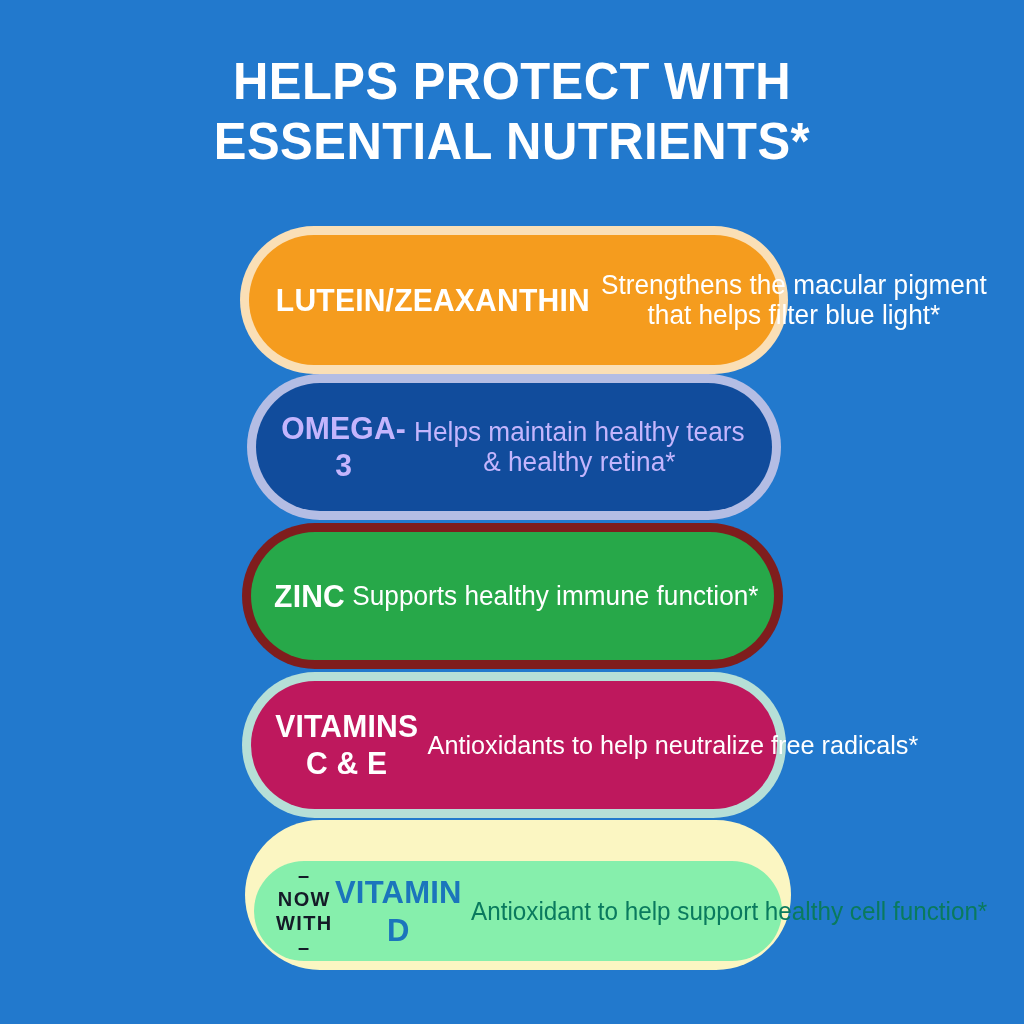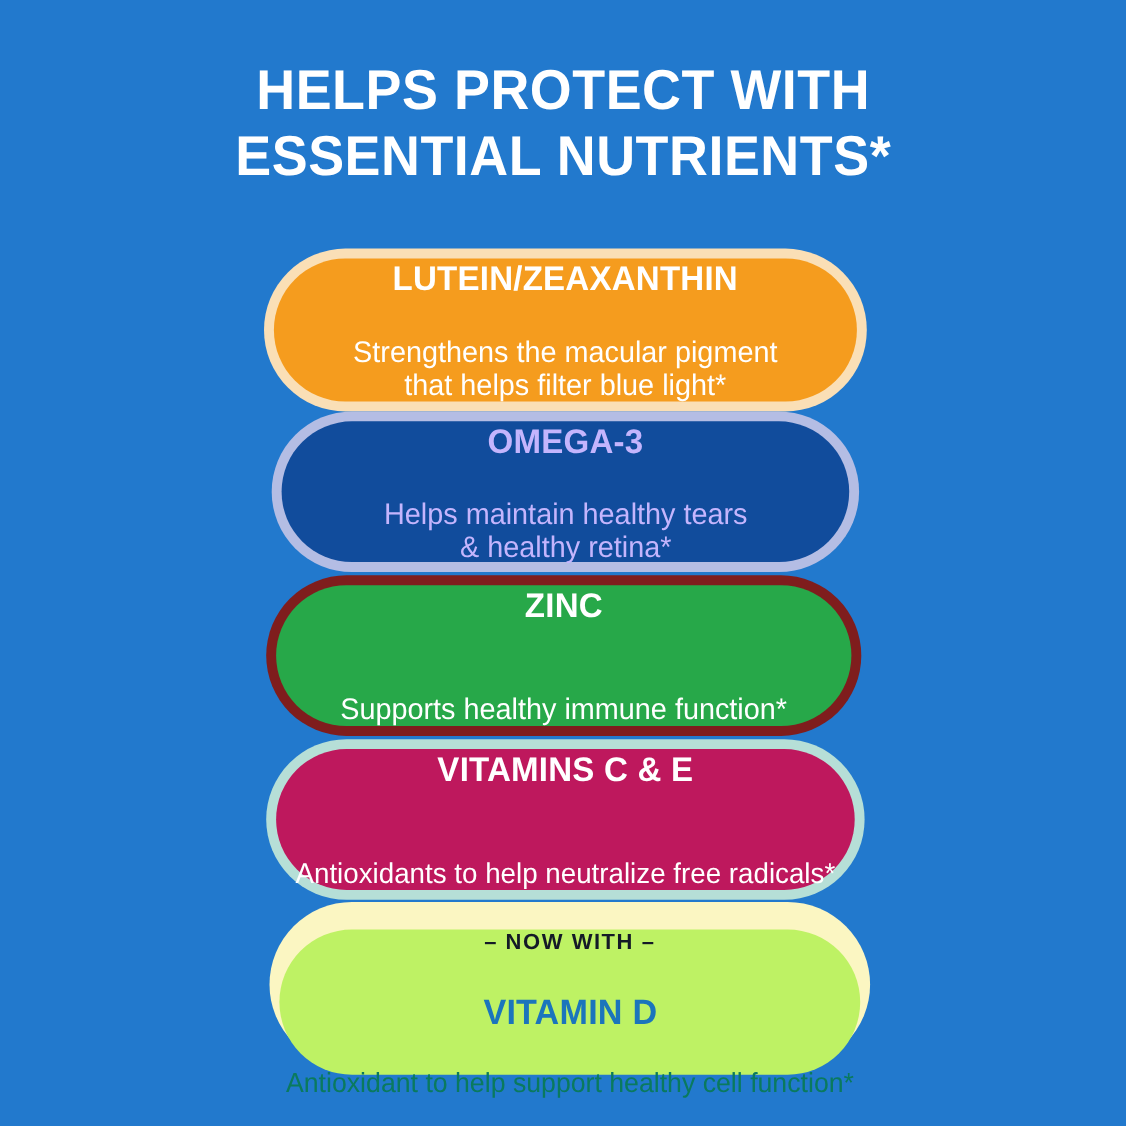--- a/index.html
+++ b/index.html
@@ -59,26 +59,25 @@
     justify-content: center;
     text-align: center;
   }
 
   .pill-inner {
     box-sizing: border-box;
     width: 100%;
     height: 100%;
     border-radius: 999px;
     display: flex;
-    flex-direction: column;
+    flex-direction: row;
     align-items: center;
-    justify-content: space-between;
+    justify-content: flex-start;
     text-align: center;
     padding: 0 22px;
-    gap: 32px;
   }
 
   .pill-title {
     font-weight: bold;
     font-size: 31px;
     line-height: 37px;
     letter-spacing: 0.2px;
     transform: scaleX(0.97);
   }
 
@@ -146,21 +145,21 @@
 
   
   #pill-vitd {
     left: 245px;
     top: 594px;
     width: 546px;
     height: 150px;
     background: #fbf6c2;
     padding: 9px;
   }
-  #pill-vitd .pill-inner { background: #bef264; margin-top: 32px; }
+  #pill-vitd .pill-inner { background: #86efac; margin-top: 32px; }
 
   #pill-vitd .pill-eyebrow { color: #141a27; }
   #pill-vitd .pill-title   { color: #1b75bc; font-size: 32px; line-height: 38px; }
   #pill-vitd .pill-body    { color: #0a7a5e; font-size: 25px; line-height: 28px; }
 
   
   #pill-zinc  .pill-body { font-size: 27px; }
   #pill-vitce .pill-body { font-size: 26px; }
 </style>
 </head>

